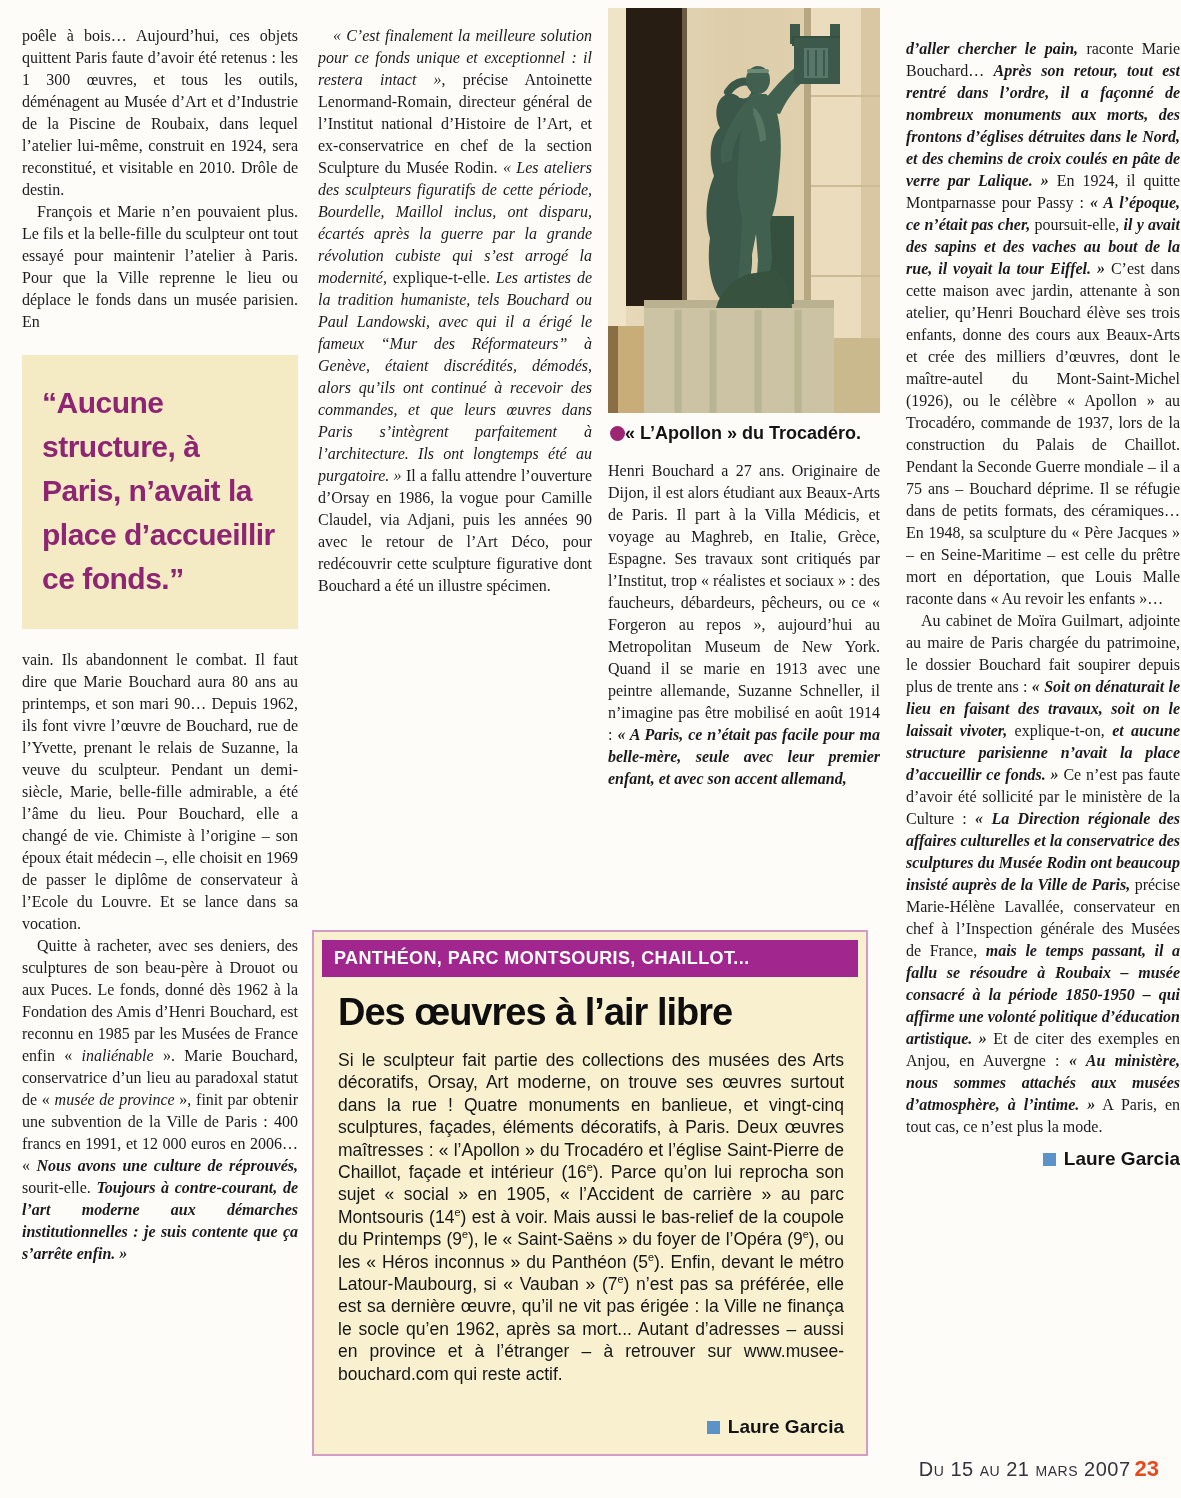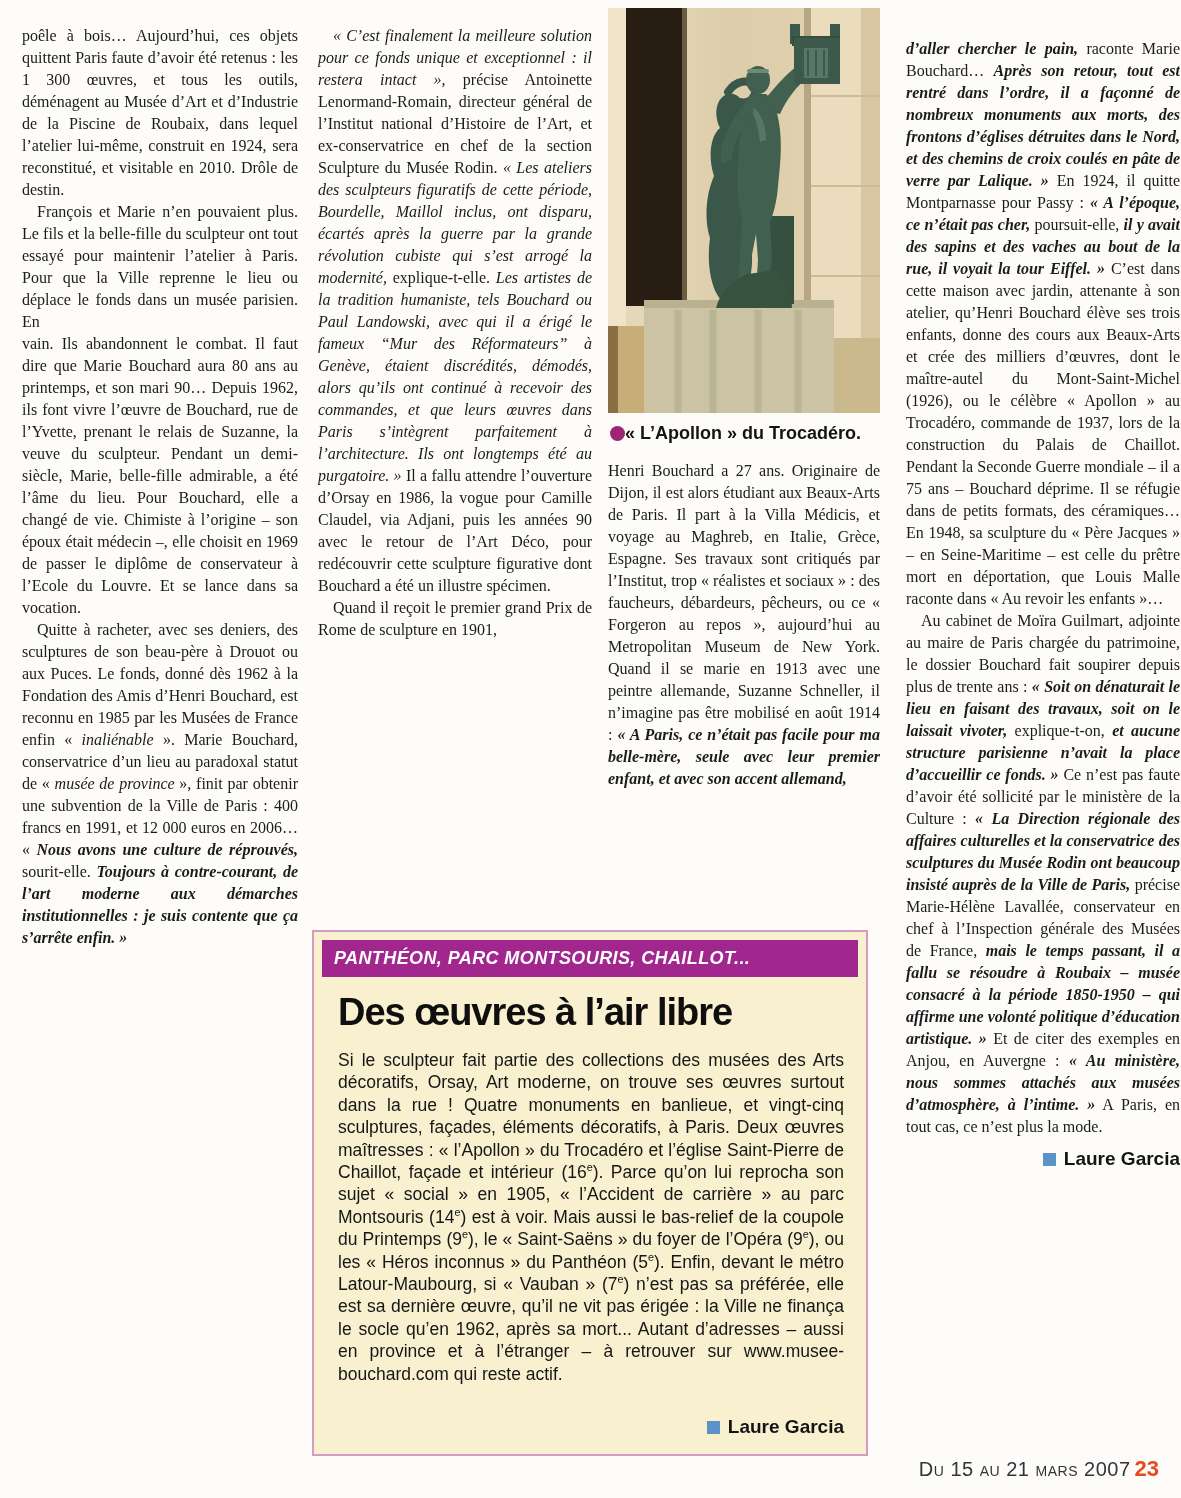--- a/index.html
+++ b/index.html
@@ -46,21 +46,20 @@
 
   .sidebar {
     position:absolute; left:312px; top:930px; width:556px; height:526px;
     background:#f8f0cf; border:2px solid #d49cc3; padding:8px; z-index:5;
   }
   .kicker {
     background:#a1278f; color:#ffffff;
     font-family:"Liberation Sans", sans-serif; font-weight:bold;
     font-size:18px; letter-spacing:0.4px;
     padding:8px 12px;
-    font-style:italic;
   }
   .sb-title {
     font-family:"Liberation Sans", sans-serif; font-weight:bold;
     font-size:38px; letter-spacing:-1px; color:#0f0f10;
     margin:14px 0 0 16px;
   }
   .sb-body {
     font-family:"Liberation Sans", sans-serif;
     font-size:17.5px; line-height:22.4px; color:#161616;
     margin:15px 14px 0 16px; text-align:justify;
@@ -80,27 +79,27 @@
   }
   .footer .date { font-variant:small-caps; font-size:20px; color:#33333c; letter-spacing:0.5px; }
   .footer .pageno { font-size:22px; font-weight:bold; color:#e8481c; }
 </style>
 </head>
 <body>
 
 <div class="col" id="col1">
   <p class="body-p"><span>poêle à bois… Aujourd’hui, ces objets quittent Paris faute d’avoir été retenus : les 1&nbsp;300 œuvres, et tous les outils, déménagent au Musée d’Art et d’Industrie de la Piscine de Roubaix, dans lequel l’atelier lui-même, construit en 1924, sera reconstitué, et visitable en 2010. Drôle de destin.</span></p>
   <p class="body-p ind"><span>François et Marie n’en pouvaient plus. Le fils et la belle-fille du sculpteur ont tout essayé pour maintenir l’atelier à Paris. Pour que la Ville reprenne le lieu ou déplace le fonds dans un musée parisien. En</span></p>
+  <aside class="pullquote">“Aucune structure, à Paris, n’avait la place d’accueillir ce fonds.”</aside>
   <p class="body-p"><span>vain. Ils abandonnent le combat. Il faut dire que Marie Bouchard aura 80 ans au printemps, et son mari 90… Depuis 1962, ils font vivre l’œuvre de Bouchard, rue de l’Yvette, prenant le relais de Suzanne, la veuve du sculpteur. Pendant un demi-siècle, Marie, belle-fille admirable, a été l’âme du lieu. Pour Bouchard, elle a changé de vie. Chimiste à l’origine – son époux était médecin –, elle choisit en 1969 de passer le diplôme de conservateur à l’Ecole du Louvre. Et se lance dans sa vocation.</span></p>
   <p class="body-p ind"><span>Quitte à racheter, avec ses deniers, des sculptures de son beau-père à Drouot ou aux Puces. Le fonds, donné dès 1962 à la Fondation des Amis d’Henri Bouchard, est reconnu en 1985 par les Musées de France enfin « </span><span class="it">inaliénable</span><span> ». Marie Bouchard, conservatrice d’un lieu au paradoxal statut de « </span><span class="it">musée de province</span><span> », finit par obtenir une subvention de la Ville de Paris : 400 francs en 1991, et 12&nbsp;000 euros en 2006… « </span><span class="ib">Nous avons une culture de réprouvés,</span><span> sourit-elle. </span><span class="ib">Toujours à contre-courant, de l’art moderne aux démarches institutionnelles : je suis contente que ça s’arrête enfin. »</span></p>
 </div>
 
 <div class="col" id="col2">
   <p class="body-p ind"><span class="it">« C’est finalement la meilleure solution pour ce fonds unique et exceptionnel : il restera intact »</span><span>, précise Antoinette Lenormand-Romain, directeur général de l’Institut national d’Histoire de l’Art, et ex-conservatrice en chef de la section Sculpture du Musée Rodin. </span><span class="it">« Les ateliers des sculpteurs figuratifs de cette période, Bourdelle, Maillol inclus, ont disparu, écartés après la guerre par la grande révolution cubiste qui s’est arrogé la modernité,</span><span> explique-t-elle. </span><span class="it">Les artistes de la tradition humaniste, tels Bouchard ou Paul Landowski, avec qui il a érigé le fameux “Mur des Réformateurs” à Genève, étaient discrédités, démodés, alors qu’ils ont continué à recevoir des commandes, et que leurs œuvres dans Paris s’intègrent parfaitement à l’architecture. Ils ont longtemps été au purgatoire. »</span><span> Il a fallu attendre l’ouverture d’Orsay en 1986, la vogue pour Camille Claudel, via Adjani, puis les années 90 avec le retour de l’Art Déco, pour redécouvrir cette sculpture figurative dont Bouchard a été un illustre spécimen.</span></p>
-  <p class="body-p ind"><span>Quand il reçoit le premier grand Prix de Rome de sculpture en 1901,</span></p>
 </div>
 
 <div class="col" id="col3">
   <svg class="photo" viewBox="0 0 272 405" role="img">
     <defs>
       <linearGradient id="wall" x1="0" y1="0" x2="1" y2="0">
         <stop offset="0" stop-color="#e7dabc"></stop>
         <stop offset="0.45" stop-color="#ddcdaa"></stop>
         <stop offset="1" stop-color="#e2d3b2"></stop>
       </linearGradient>

